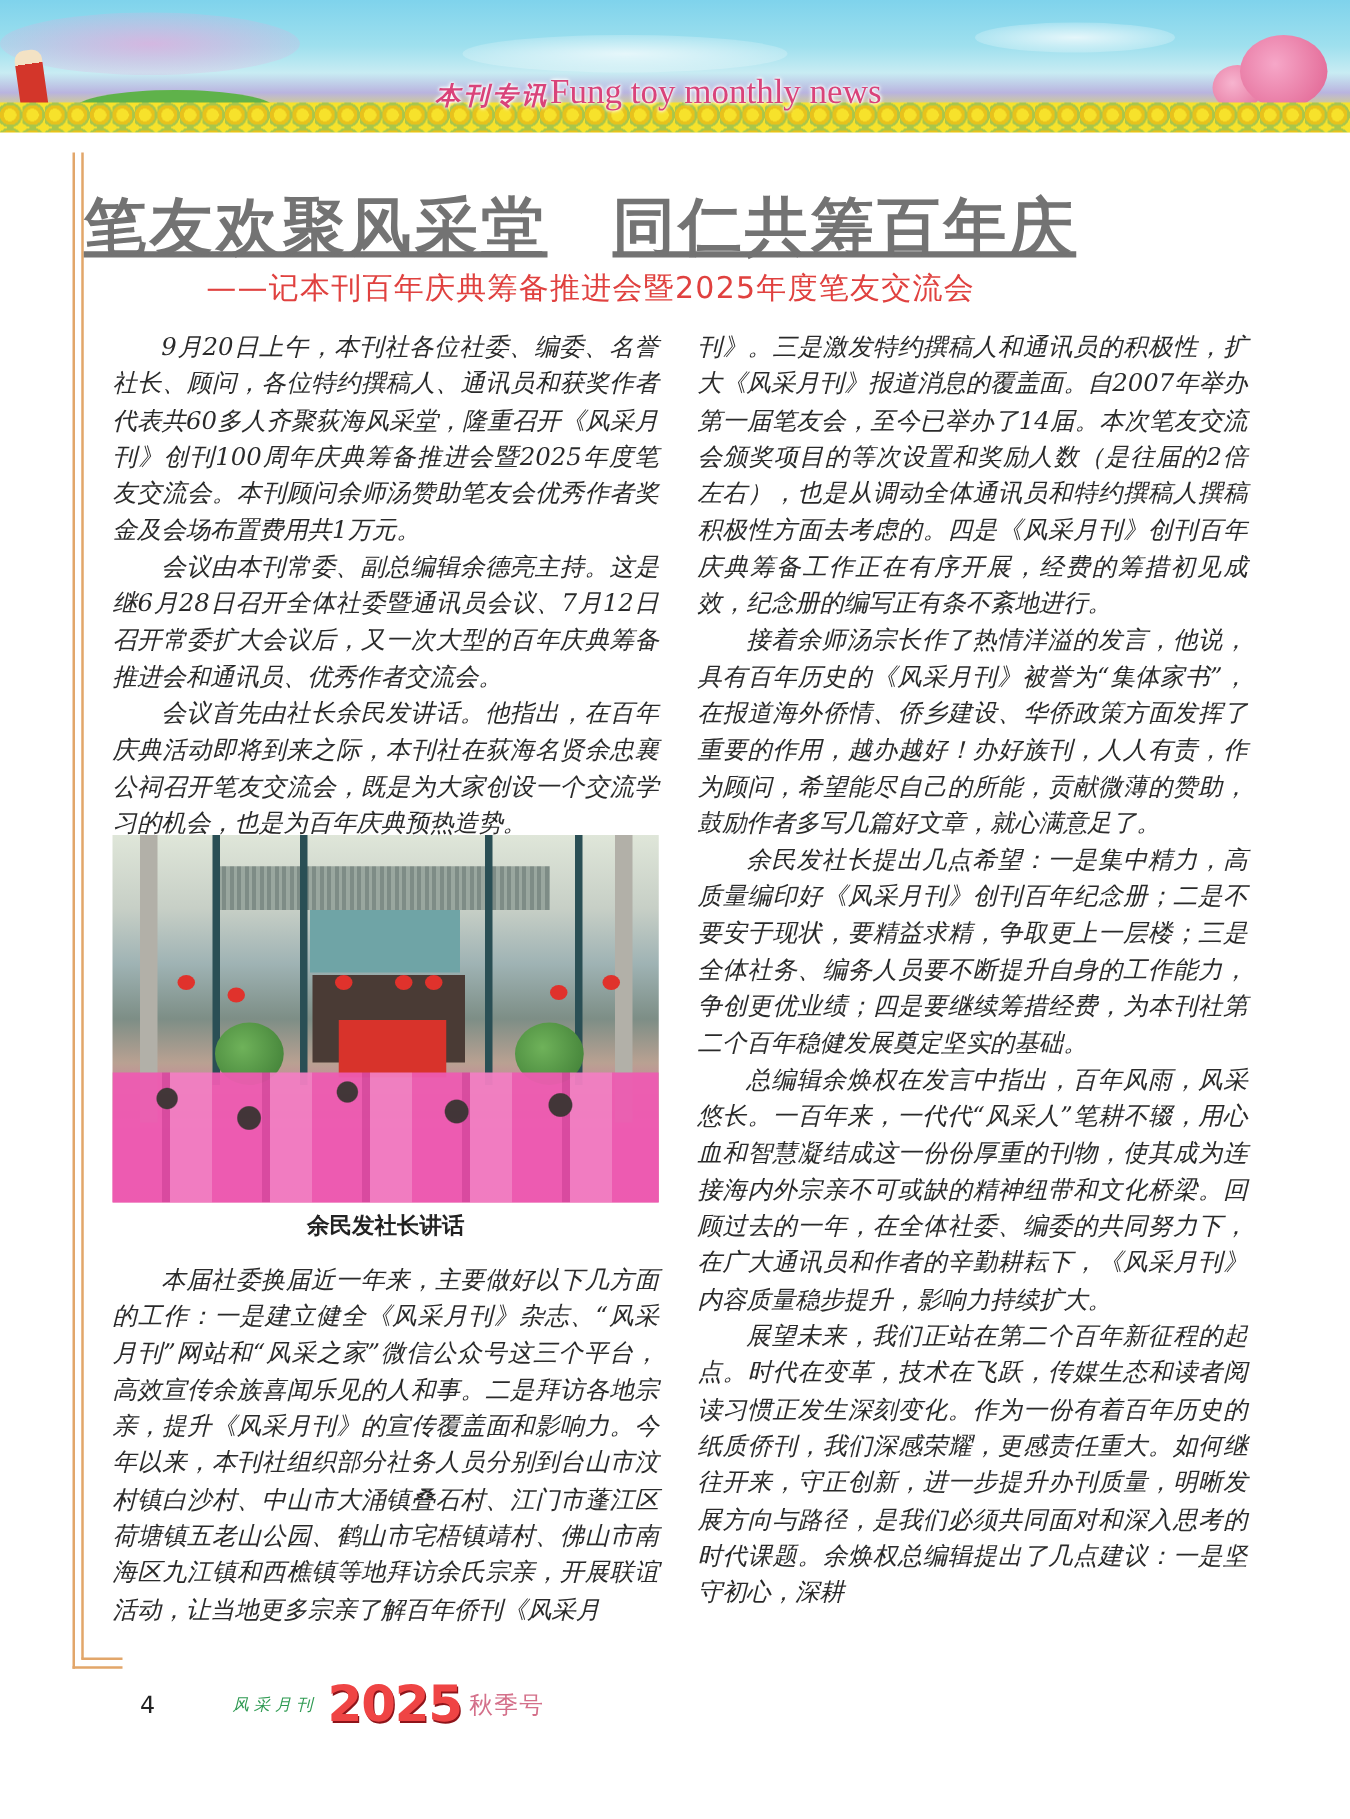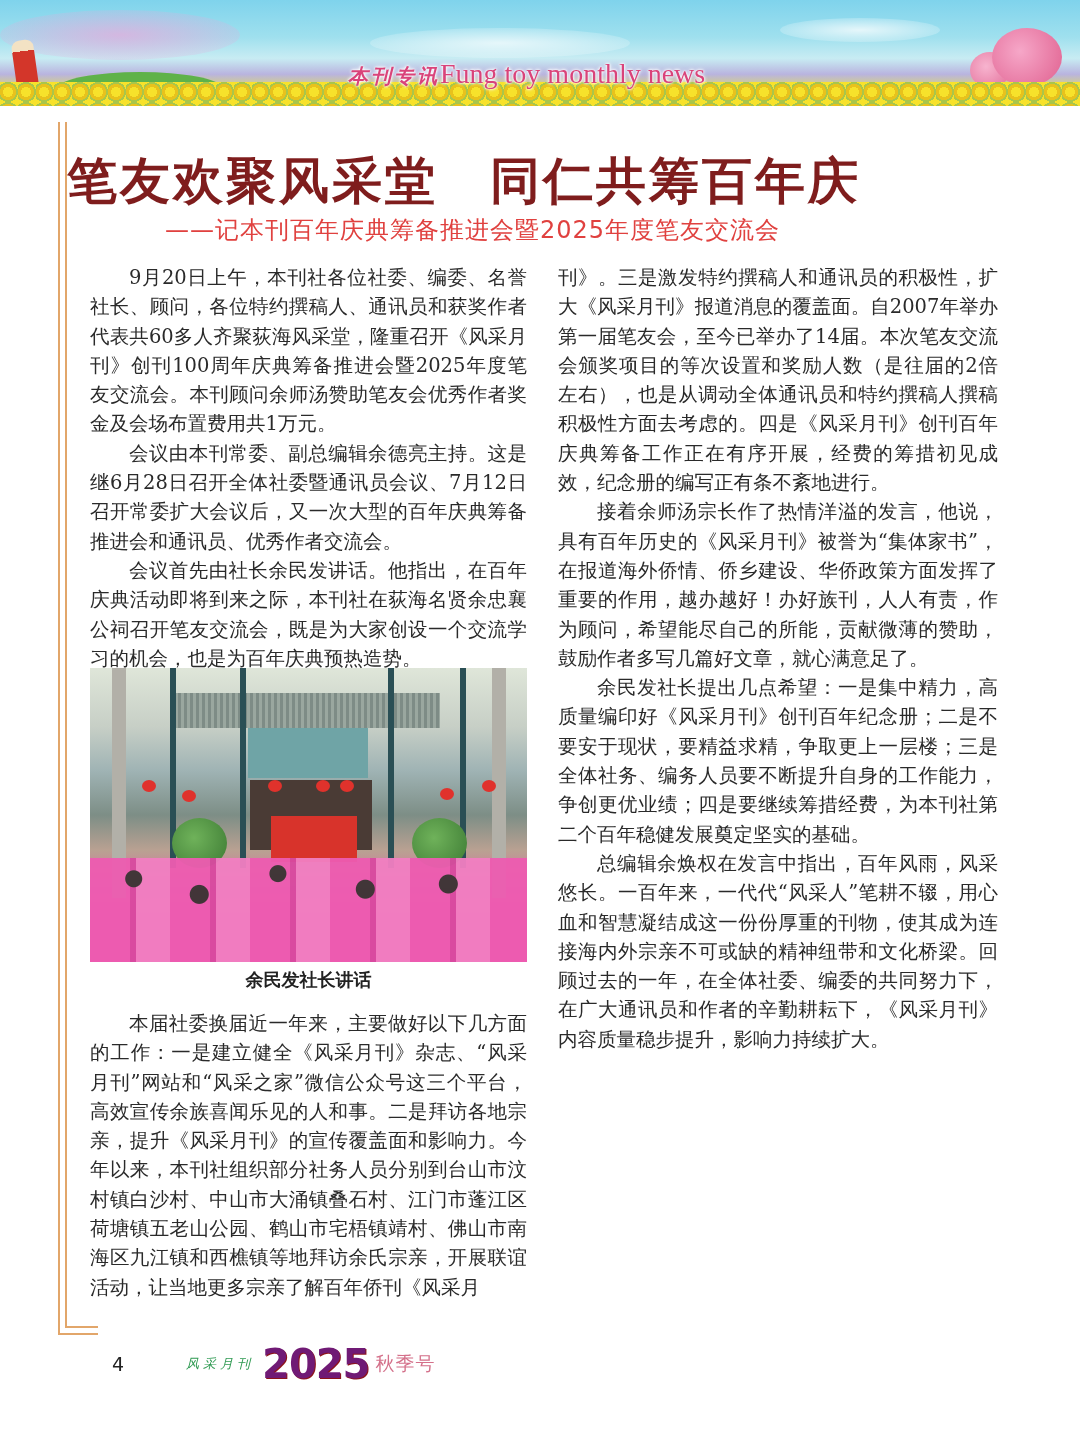--- a/index.html
+++ b/index.html
@@ -38,31 +38,31 @@
 
   
   .frame-l1 { position:absolute; left:58px; top:122px; width:2px; height:1213px; background:#e2a66a; }
   .frame-l2 { position:absolute; left:65px; top:122px; width:2px; height:1205px; background:#e2a66a; }
   .frame-b1 { position:absolute; left:58px; top:1333px; width:40px; height:2px; background:#e2a66a; }
   .frame-b2 { position:absolute; left:65px; top:1326px; width:33px; height:2px; background:#e2a66a; }
 
   
   .main-title {
     position:absolute; left:0; top:148px; width:928px; text-align:center;
-    color:#7f1d1d; font-family: "DejaVu Sans", sans-serif; font-weight:bold; font-size:50px; letter-spacing:3px;
+    color:#737373; font-family: "DejaVu Sans", sans-serif; font-weight:bold; font-size:50px; letter-spacing:3px;text-decoration:underline;
   }
   .main-title .gap { display:inline-block; width:52px; }
   .sub-title {
     position:absolute; left:165px; top:214px; width:780px;
     color:#e0413f; font-family: "DejaVu Sans", sans-serif; font-size:24px; letter-spacing:1px; white-space:nowrap;
   }
 
   
   .col { position:absolute; font-size:19.5px; line-height:29.3px; color:#2a2a2a; text-align:justify; }
-  .col p { margin:0; text-indent: 2em; }
+  .col p { margin:0; text-indent: 2em; font-style: italic; }
   .col p.cont { text-indent: 0; }
   .col-left-top { left:90px; top:263px; width:437px; }
   .col-left-bottom { left:90px; top:1009px; width:437px; }
   .col-right { left:558px; top:263px; width:440px; }
 
   .photo {
     position:absolute; left:90px; top:668px; width:437px; height:294px; overflow:hidden;
     background: linear-gradient(180deg, #dfe6d9 0%, #c7cfc6 20%, #9fb3b4 35%, #7d8e86 50%, #b9a192 62%, #e25aa8 80%, #e84aa4 100%);
   }
   .photo .roof { position:absolute; left:85px; top:25px; width:265px; height:35px;
@@ -86,21 +86,21 @@
 
   .caption {
     position:absolute; left:90px; top:968px; width:437px; text-align:center;
     font-family: "DejaVu Sans", sans-serif; font-weight:bold; font-size:18px; color:#222;
   }
 
   
   .footer { position:absolute; left:112px; top:1344px; height:40px; display:flex; align-items:center; }
   .footer .page-num { font-family: "DejaVu Sans", sans-serif; font-size:19px; color:#222; margin-right:14px; }
   .footer .mag { font-family: "DejaVu Serif", serif; font-style:italic; font-weight:normal; font-size:13px; color:#2f9a52; letter-spacing:4px; margin-right:8px;margin-left:48px; }
-  .footer .year { font-family: "DejaVu Sans", sans-serif; font-weight:bold; font-size:40px; color:#701a75; letter-spacing:-1px;
+  .footer .year { font-family: "DejaVu Sans", sans-serif; font-weight:bold; font-size:40px; color:#ef4444; letter-spacing:-1px;
     text-shadow: 1px 1px 0 #8e141a; }
   .footer .season { font-family: "DejaVu Sans", sans-serif; font-size:19px; color:#d4708a; margin-left:6px; letter-spacing:1px; }
 </style>
 </head>
 <body>
 
 <div class="banner">
   <div class="cloud1"></div>
   <div class="cloud2"></div>
   <div class="cloud3"></div>
@@ -157,20 +157,21 @@
 
 <div class="col col-left-bottom">
   <p>本届社委换届近一年来，主要做好以下几方面的工作：一是建立健全《风采月刊》杂志、“风采月刊”网站和“风采之家”微信公众号这三个平台，高效宣传余族喜闻乐见的人和事。二是拜访各地宗亲，提升《风采月刊》的宣传覆盖面和影响力。今年以来，本刊社组织部分社务人员分别到台山市汶村镇白沙村、中山市大涌镇叠石村、江门市蓬江区荷塘镇五老山公园、鹤山市宅梧镇靖村、佛山市南海区九江镇和西樵镇等地拜访余氏宗亲，开展联谊活动，让当地更多宗亲了解百年侨刊《风采月</p>
 </div>
 
 <div class="col col-right">
   <p class="cont">刊》。三是激发特约撰稿人和通讯员的积极性，扩大《风采月刊》报道消息的覆盖面。自2007年举办第一届笔友会，至今已举办了14届。本次笔友交流会颁奖项目的等次设置和奖励人数（是往届的2倍左右），也是从调动全体通讯员和特约撰稿人撰稿积极性方面去考虑的。四是《风采月刊》创刊百年庆典筹备工作正在有序开展，经费的筹措初见成效，纪念册的编写正有条不紊地进行。</p>
   <p>接着余师汤宗长作了热情洋溢的发言，他说，具有百年历史的《风采月刊》被誉为“集体家书”，在报道海外侨情、侨乡建设、华侨政策方面发挥了重要的作用，越办越好！办好族刊，人人有责，作为顾问，希望能尽自己的所能，贡献微薄的赞助，鼓励作者多写几篇好文章，就心满意足了。</p>
   <p>余民发社长提出几点希望：一是集中精力，高质量编印好《风采月刊》创刊百年纪念册；二是不要安于现状，要精益求精，争取更上一层楼；三是全体社务、编务人员要不断提升自身的工作能力，争创更优业绩；四是要继续筹措经费，为本刊社第二个百年稳健发展奠定坚实的基础。</p>
   <p>总编辑余焕权在发言中指出，百年风雨，风采悠长。一百年来，一代代“风采人”笔耕不辍，用心血和智慧凝结成这一份份厚重的刊物，使其成为连接海内外宗亲不可或缺的精神纽带和文化桥梁。回顾过去的一年，在全体社委、编委的共同努力下，在广大通讯员和作者的辛勤耕耘下，《风采月刊》内容质量稳步提升，影响力持续扩大。</p>
+  <p>展望未来，我们正站在第二个百年新征程的起点。时代在变革，技术在飞跃，传媒生态和读者阅读习惯正发生深刻变化。作为一份有着百年历史的纸质侨刊，我们深感荣耀，更感责任重大。如何继往开来，守正创新，进一步提升办刊质量，明晰发展方向与路径，是我们必须共同面对和深入思考的时代课题。余焕权总编辑提出了几点建议：一是坚守初心，深耕</p>
 </div>
 
 <div class="footer">
   <span class="page-num">4</span>
   <span class="mag">风采月刊</span>
   <span class="year">2025</span>
   <span class="season">秋季号</span>
 </div>
 
 </body></html>

